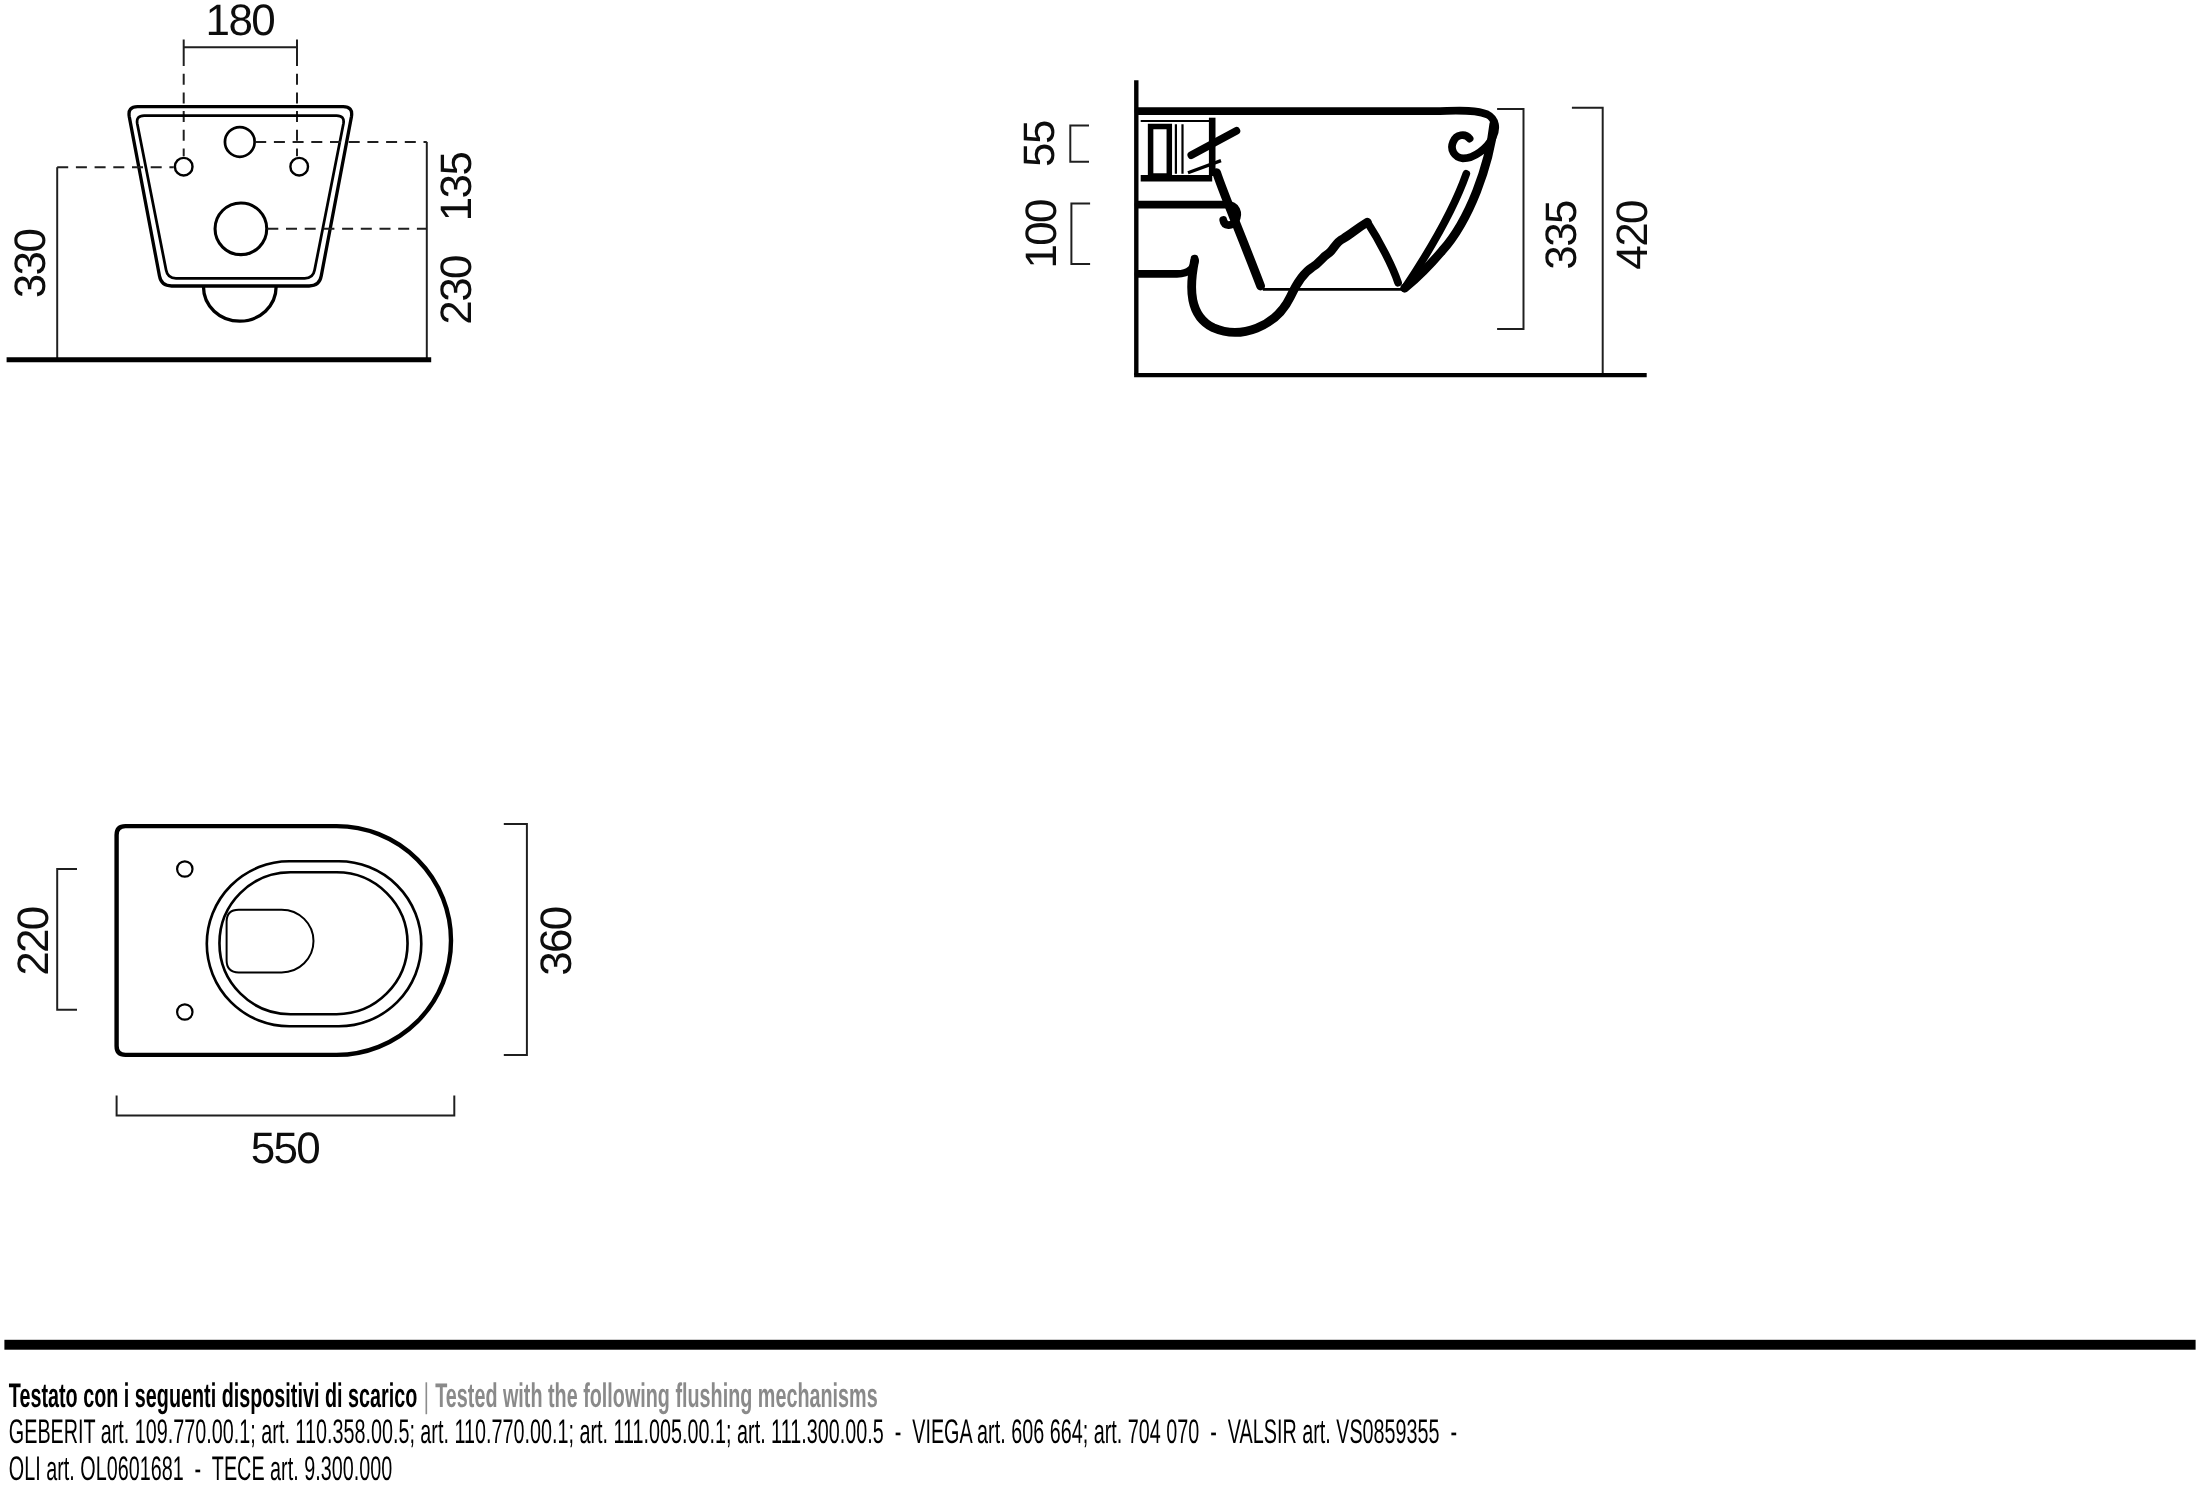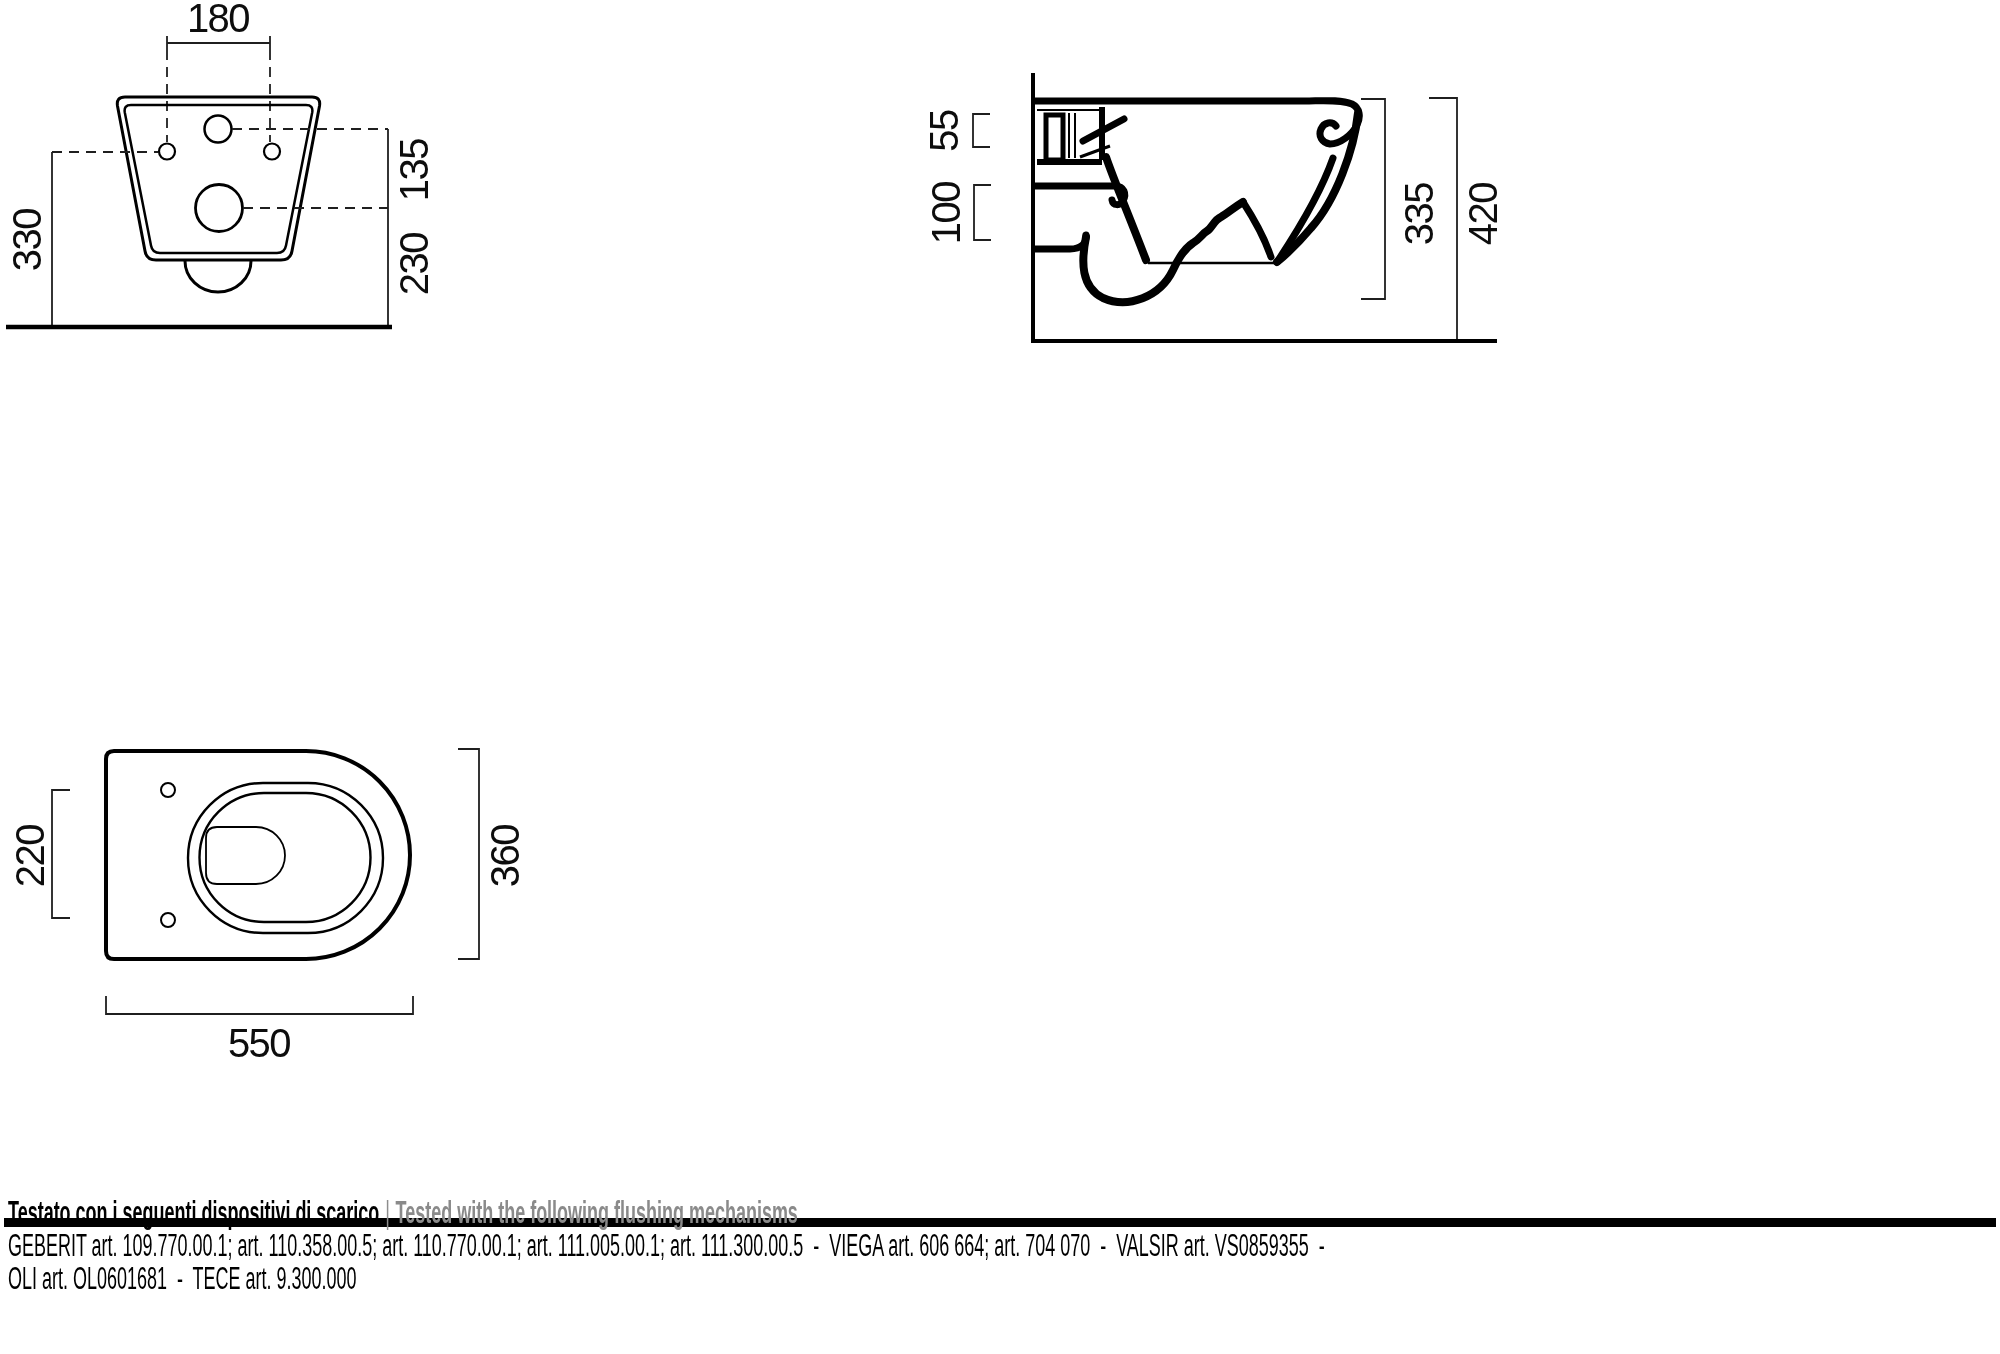--- a/index.html
+++ b/index.html
@@ -6,21 +6,21 @@
   body{width:2000px;height:1354px;position:relative;overflow:hidden;
        font-family:"Liberation Sans", sans-serif;}
   #drawing{position:absolute;left:0;top:0;}
   svg path, svg circle, svg rect{fill:none;stroke:#000;}
   .dash{stroke-dasharray:10 7;}
   .dim{stroke:#1f1f1f;stroke-width:1.8;}
   .dimtxt{font-family:"Liberation Sans", sans-serif;font-size:40px;fill:#0d0d0d;letter-spacing:-1.5px;}
   .prof{stroke-linecap:round;stroke-linejoin:round;}
   
   .bar{position:absolute;left:4px;right:4px;top:1218px;height:9px;background:#000;}
-  .ftext{position:absolute;left:8px;top:1196px;width:1990px;}
+  .ftext{position:absolute;left:8px;top:1252px;width:1990px;}
   .line{white-space:pre-wrap;font-size:31px;line-height:33px;color:#000;
         transform:scaleX(0.58);transform-origin:0 50%;width:3400px;}
   .l1{font-weight:bold;}
   .it{color:#000;}
   .pipe{color:#8d8d8d;font-weight:normal;margin:0 10px;}
   .en{color:#8a8a8a;}
 </style>
 </head>
 <body>
 

